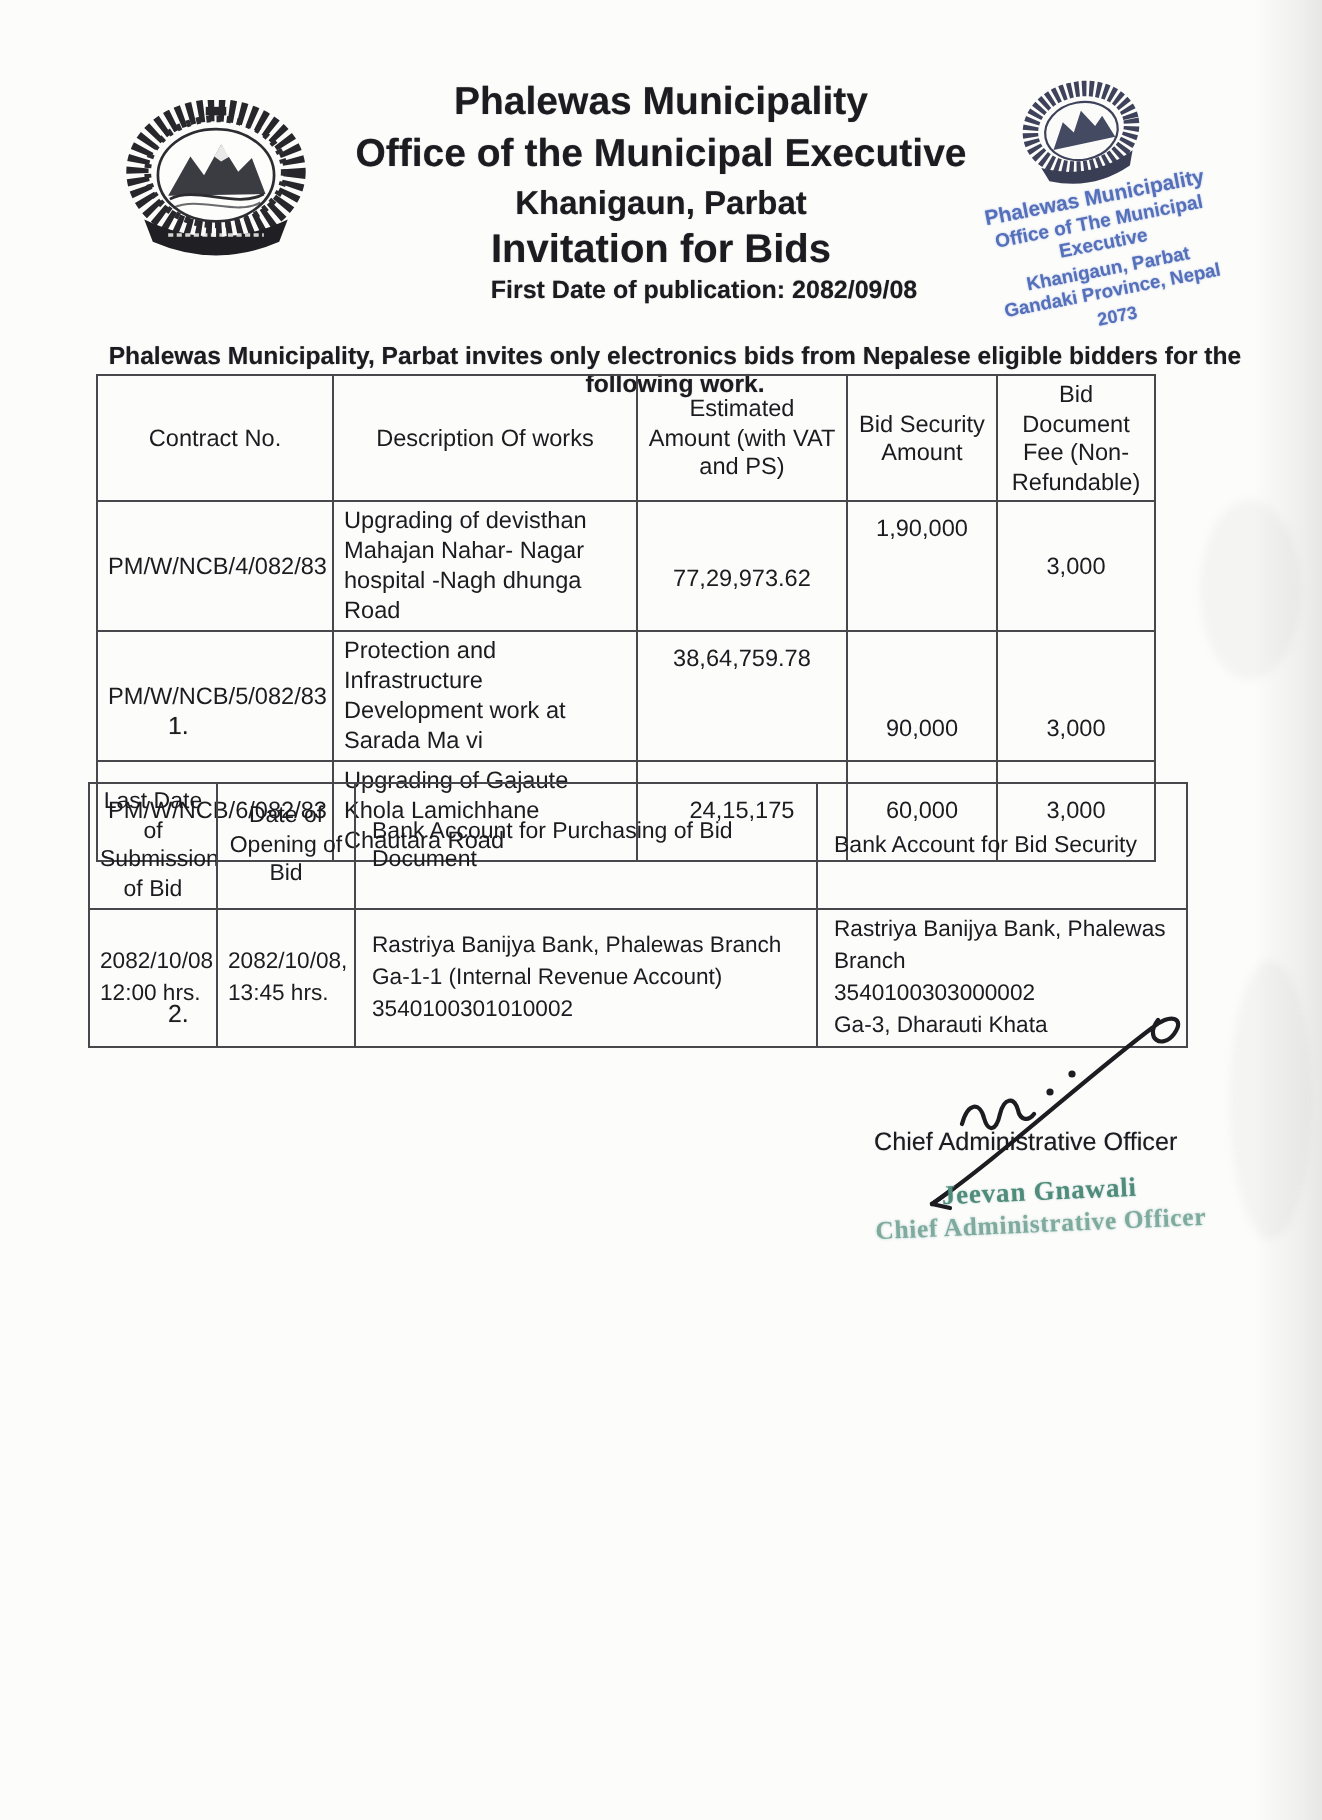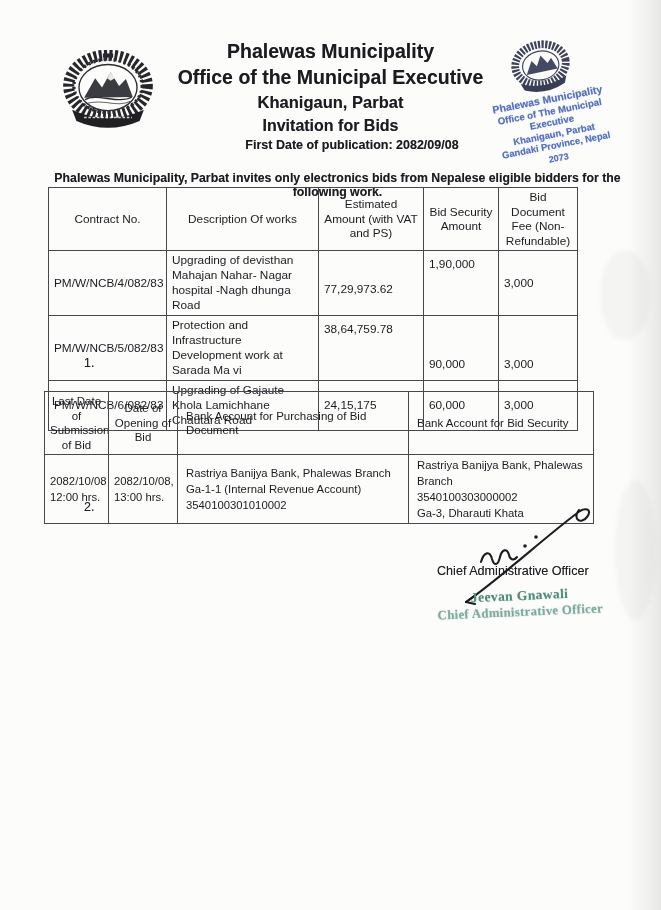--- a/index.html
+++ b/index.html
@@ -12,21 +12,21 @@
     background:linear-gradient(to right, rgba(0,0,0,0) 0%, rgba(120,120,118,.10) 70%, rgba(120,120,118,.16) 100%);}
   .scan-smudge{position:absolute;border-radius:50%;background:rgba(150,150,148,.08);filter:blur(2px);}
   .soft{text-shadow:0 0 .5px rgba(20,20,25,.45);}
 
   
   .titleblock{position:absolute;left:0;top:38px;width:661px;text-align:center;}
   .t1{font-size:19.5px;font-weight:600;line-height:26px;}
   .t2{font-size:19.5px;font-weight:600;line-height:27px;}
   .t3{font-size:16.5px;font-weight:600;line-height:23px;}
   .t4{font-size:16.5px;font-weight:600;line-height:22px;}
-  .t5{font-size:16px;font-weight:600;line-height:23px;}
+  .t5{font-size:20px;font-weight:600;line-height:23px;}
   .t6{font-size:12.5px;font-weight:700;line-height:17px;padding-left:43px;}
   .intro{position:absolute;left:50px;top:171px;width:575px;font-size:12.3px;font-weight:600;text-align:center;}
 
   
   .logo{position:absolute;left:58px;top:50px;width:100px;height:82px;}
 
   
   .stamp{position:absolute;left:473px;top:40px;width:150px;height:126px;transform:rotate(-11deg);text-align:center;}
   .stamp .seal{display:block;margin:0 auto;opacity:.93;}
   .stamp .sline{color:#5470bb;font-weight:700;text-shadow:0 0 1px rgba(84,112,187,.55);line-height:11.5px;}
@@ -37,21 +37,21 @@
   .s4{font-size:9px;margin-top:2px;}
 
   
   table{border-collapse:collapse;table-layout:fixed;position:absolute;}
   td,th{border:1.4px solid #47474c;font-weight:400;padding:2px 5px;overflow:hidden;}
   th{font-size:11.8px;font-weight:500;text-align:center;vertical-align:middle;line-height:14.5px;}
   td{font-size:11.8px;line-height:15px;}
   .bidtable{left:48px;top:187px;width:529px;}
   .bidtable .c-contract{text-align:center;vertical-align:middle;margin-top:23px;}
   .bidtable .c-desc{text-align:left;vertical-align:middle;}
-  .bidtable .c-num{vertical-align:middle;}
+  .bidtable .c-num{text-align:center;vertical-align:middle;}
   .vt{vertical-align:top !important;padding-top:6px !important;}
   .vb{vertical-align:bottom !important;padding-bottom:8px !important;}
   .vlow{vertical-align:middle !important;padding-top:14px !important;}
 
   .schedtable{left:44px;top:391px;width:549px;}
   .schedtable th{font-size:11.5px;}
   .schedtable td{font-size:11.3px;line-height:16px;}
   .schedtable .c-date{text-align:left;vertical-align:middle;}
   .schedtable .c-bank{text-align:left;vertical-align:middle;padding-left:8px;}
   .schedtable th.h-bank{text-align:left;vertical-align:middle;padding-left:8px;}
@@ -169,21 +169,21 @@
       <th class="h-bank">Bank Account for Purchasing of Bid Document</th>
       <th class="h-bank">Bank Account for Bid Security</th>
     </tr>
     <tr style="height:53px">
       <td class="c-date">
         <div>2082/10/08</div>
         <div>12:00 hrs.</div>
       </td>
       <td class="c-date">
         <div>2082/10/08,</div>
-        <div>13:00 hrs.</div>
+        <div>13:45 hrs.</div>
       </td>
       <td class="c-bank">
         <div>Rastriya Banijya Bank, Phalewas Branch</div>
         <div>Ga-1-1 (Internal Revenue Account)</div>
         <div>3540100301010002</div>
       </td>
       <td class="c-bank">
         <div>Rastriya Banijya Bank, Phalewas Branch</div>
         <div>3540100303000002</div>
         <div>Ga-3, Dharauti Khata</div>

